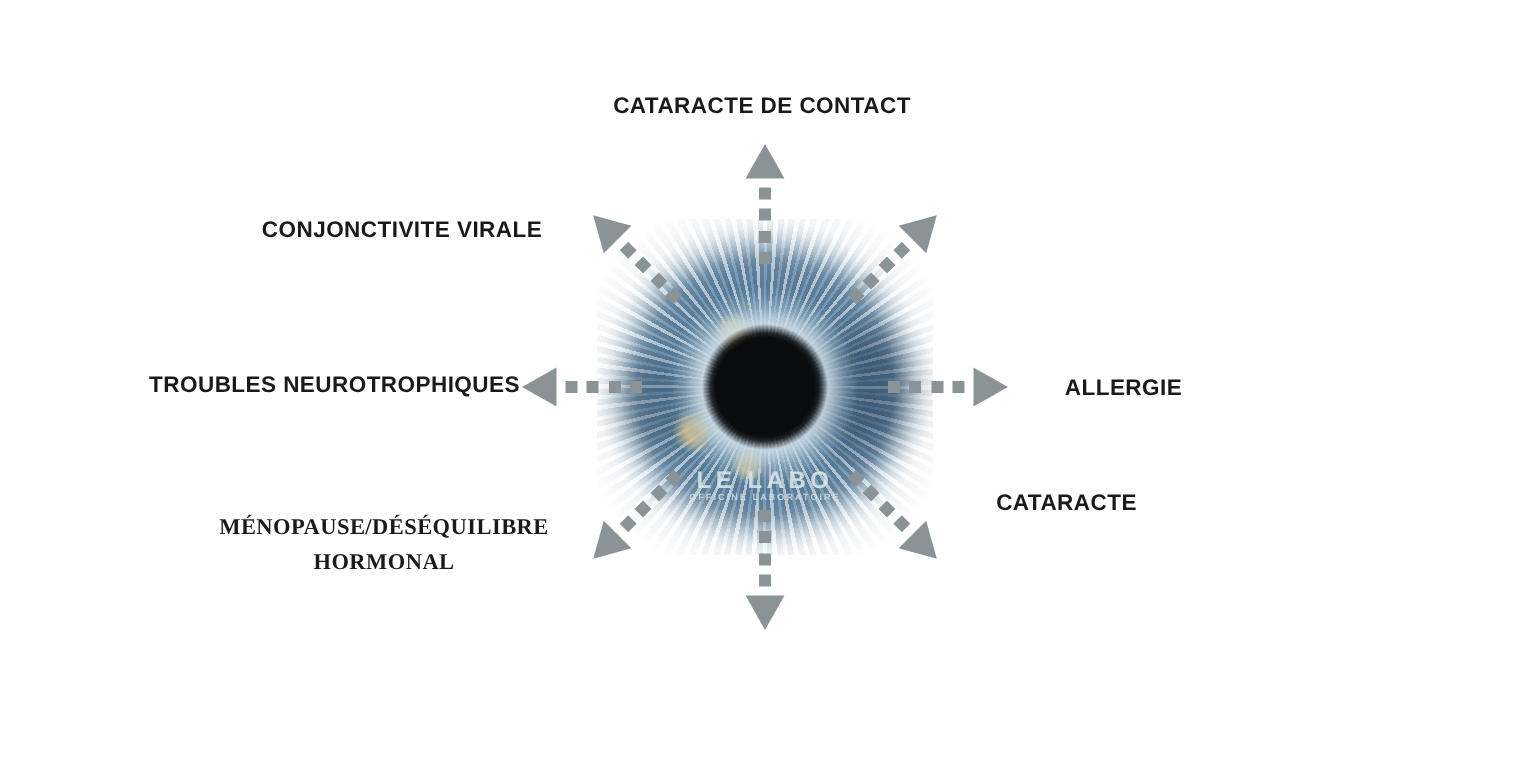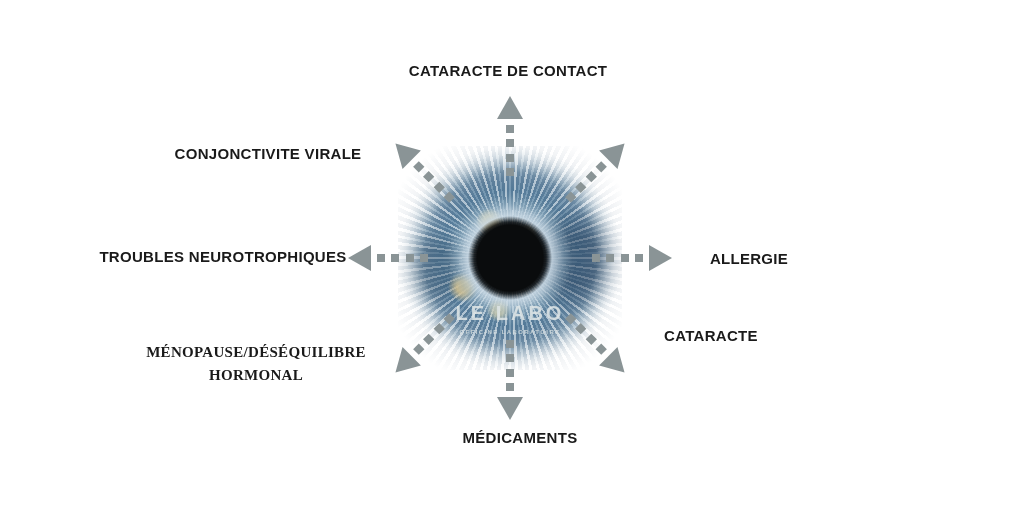--- a/index.html
+++ b/index.html
@@ -38,22 +38,22 @@
         rgba(50,80,110,.2) 5deg 7.2deg),
       
       radial-gradient(circle 112px at 50% 50%,
         #20303d 0 20px, #8fb0c4 34px, #b5cbd8 40px, #7fa0b6 52px,
         #5c84a2 68px, #6a8ca7 80px, #90abbe 92px, #c2d2dc 102px,
         #f2f6f8 110px, #ffffff 112px);
   }
 
   
   .wm-brand{
-    position:absolute;left:510px;top:302px;transform:translateX(-50%);
-    font-weight:700;font-size:20px;letter-spacing:3px;white-space:nowrap;
+    position:absolute;left:510px;top:312px;transform:translateX(-50%);
+    font-weight:700;font-size:16px;letter-spacing:3px;white-space:nowrap;
     color:rgba(222,229,230,.88);z-index:3;
   }
   .wm-tagline{
     position:absolute;left:510px;top:329px;transform:translateX(-50%);
     font-weight:700;font-size:6px;letter-spacing:1.4px;white-space:nowrap;
     color:rgba(218,225,226,.8);z-index:3;
   }
 
   
   .arrow{
@@ -161,15 +161,14 @@
       <span class="dot"></span>
       <span class="head"></span>
   </div>
 
   <div class="cause pos-n">CATARACTE DE CONTACT</div>
   <div class="cause pos-nw">CONJONCTIVITE VIRALE</div>
   <div class="cause pos-w">TROUBLES NEUROTROPHIQUES</div>
   <div class="cause pos-e">ALLERGIE</div>
   <div class="cause pos-sw">MÉNOPAUSE/DÉSÉQUILIBRE HORMONAL</div>
   <div class="cause pos-se">CATARACTE</div>
-  <div class="cause pos-s">MÉDICAMENTS</div>
 
 </div>
 
 </body></html>

